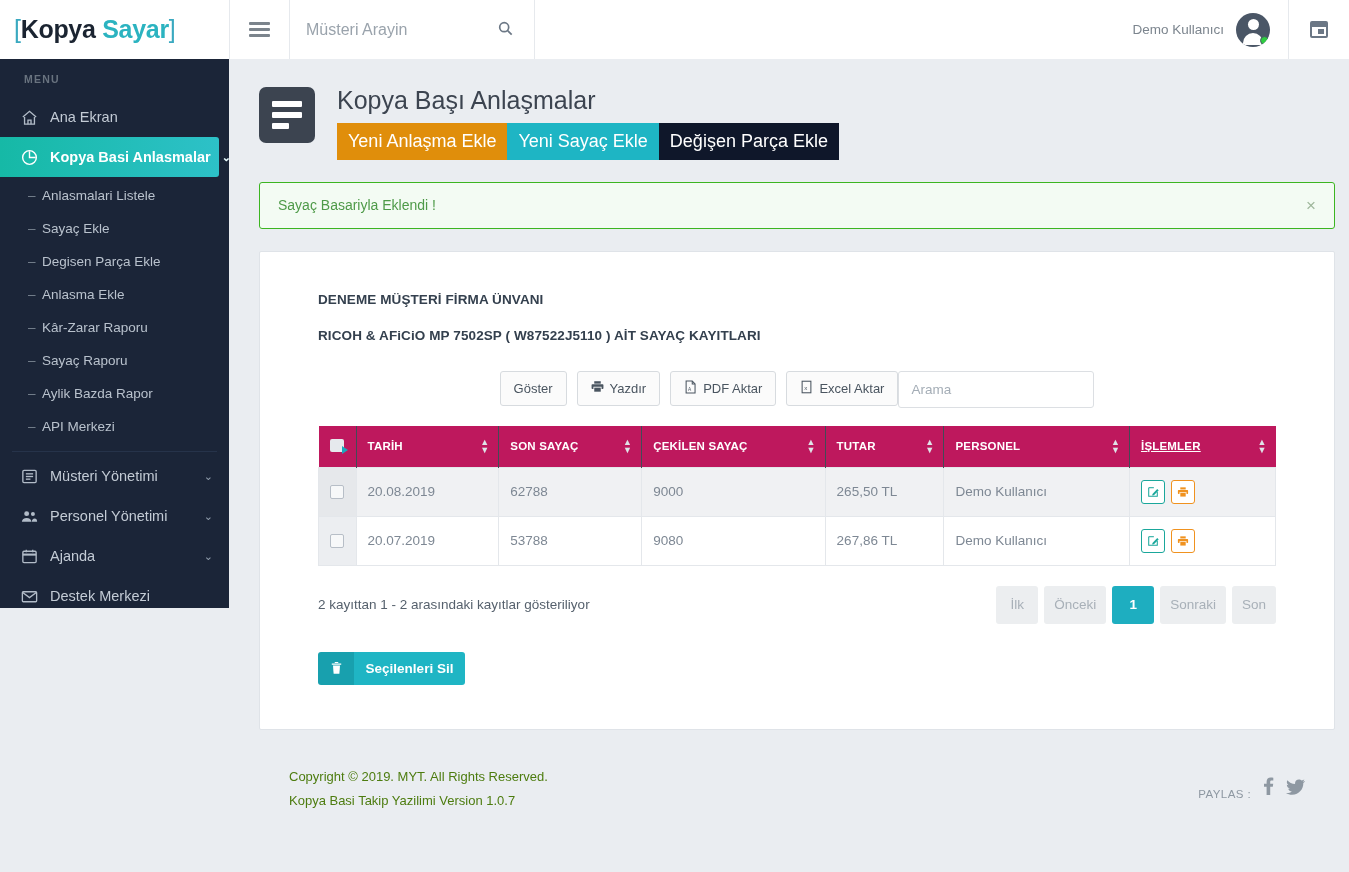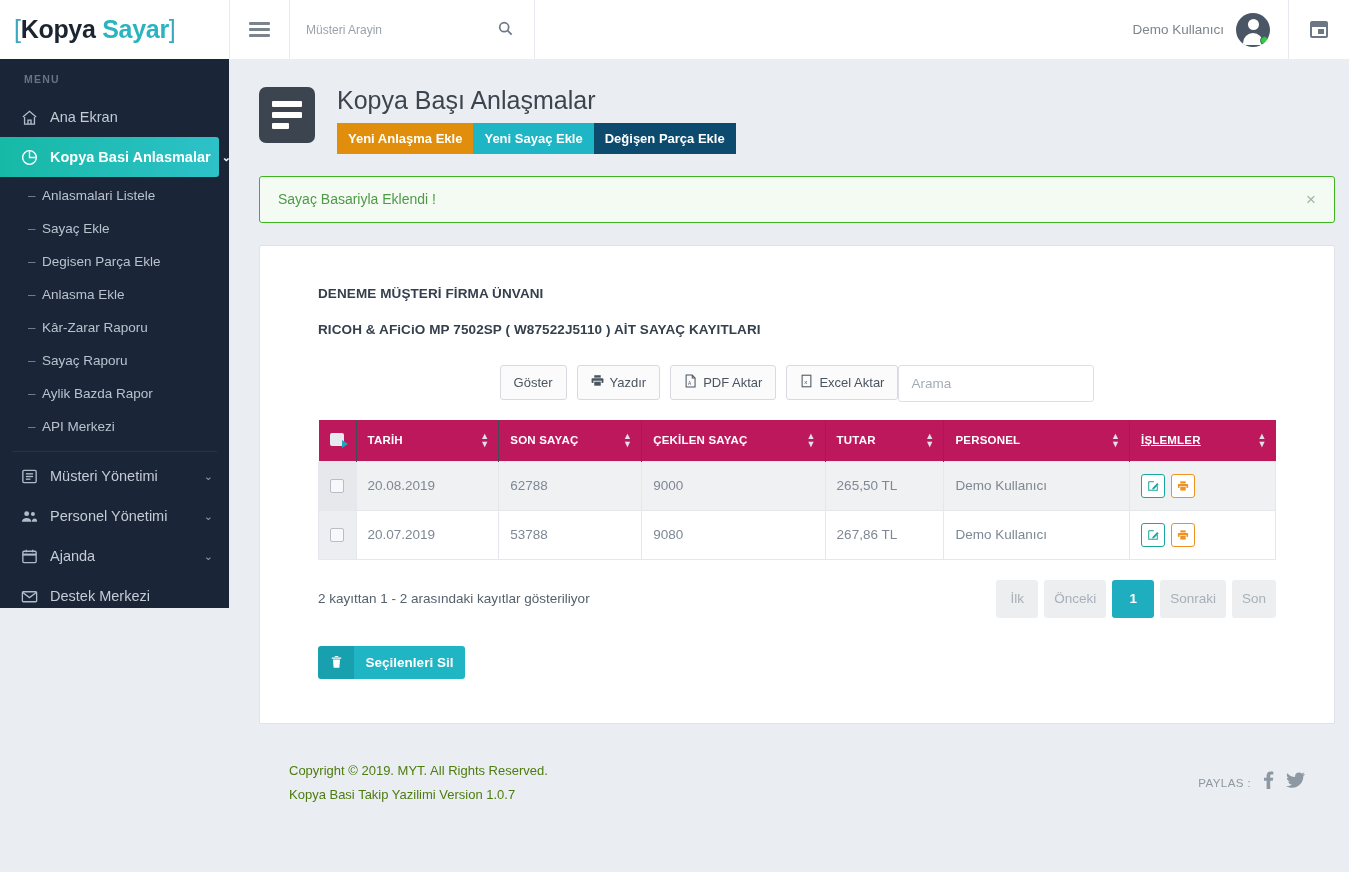--- a/index.html
+++ b/index.html
@@ -29,21 +29,21 @@
     border-left: 1px solid #e6e9ed; border-right: 1px solid #e6e9ed; height: 59px;
   }
   .hamburger { width: 21px; display: flex; flex-direction: column; gap: 3px; cursor: pointer; }
   .hamburger span { display: block; height: 3px; background: #7b848c; border-radius: 1px; }
 
   .top-search {
     width: 245px; flex: 0 0 245px; display: flex; align-items: center;
     border-right: 1px solid #e6e9ed; height: 59px; padding: 0 14px;
   }
   .top-search input {
-    border: 0; outline: 0; font-size: 12px; color: #9aa3ac;
+    border: 0; outline: 0; font-size: 16px; color: #9aa3ac;
     font-family: "Liberation Sans", sans-serif; width: 190px; background: transparent;
   }
   .top-search input::placeholder { color: #9aa3ac; }
   .search-icon { color: #6b7785; font-size: 15px; margin-left: 4px; cursor: pointer; }
 
   .topbar-spacer { flex: 1 1 auto; }
   .user-area { display: flex; align-items: center; gap: 12px; padding-right: 18px; }
   .user-name { font-size: 13.5px; color: #7c858e; }
   .avatar {
     width: 34px; height: 34px; border-radius: 50%; background: #4a5666; position: relative;
@@ -112,27 +112,26 @@
     width: 56px; height: 56px; border-radius: 7px; background: #3c4450; flex: 0 0 56px;
     display: flex; flex-direction: column; align-items: center; justify-content: center; gap: 5px;
   }
   .page-icon i { display: block; background: #fff; height: 6px; border-radius: 1px; }
   .page-icon i:nth-child(1) { width: 30px; }
   .page-icon i:nth-child(2) { width: 30px; }
   .page-icon i:nth-child(3) { width: 17px; margin-right: 13px; }
   .page-title { font-size: 25px; color: #3c4450; font-weight: normal; margin: 0 0 8px 0; line-height: 1.1; }
   .btn-row { display: flex; }
   .hdr-btn {
-    border: 0; color: #fff; font-size: 13px; padding: 8px 11px; cursor: pointer;
+    border: 0; color: #fff; font-size: 18px; padding: 8px 11px; cursor: pointer;
     font-family: "Liberation Sans", sans-serif;
-    font-weight: bold;
   }
   .hdr-btn.orange { background: #e08e0b; }
   .hdr-btn.teal { background: #1eb5c4; }
-  .hdr-btn.blue { background: #0c4a6e; }
+  .hdr-btn.blue { background: #0f172a; }
 
   .alert {
     background: #f3fbf3; border: 1px solid #3cb521; border-radius: 3px;
     color: #4e9a48; font-size: 14px; padding: 14px 18px; margin-bottom: 22px;
     display: flex; align-items: center; justify-content: space-between;
   }
   .alert-close { color: #9fb79c; font-size: 17px; cursor: pointer; line-height: 1; padding-left: 10px; }
 
   .panel {
     background: #fff; border: 1px solid #dfe3e8; border-radius: 2px;
@@ -215,21 +214,21 @@
     background: #1fb5c4; color: #fff; display: flex; align-items: center; justify-content: center;
     flex: 1 1 auto; font-size: 13.5px; font-weight: bold;
   }
 
   
   .footer {
     background: #eaedf1; display: flex; align-items: center; justify-content: space-between;
     padding: 24px 30px 0 30px; flex: 0 0 auto; height: 94px;
   }
   .foot-left { font-size: 13px; color: #4d7c0f; line-height: 1.8; }
-  .foot-right { display: flex; align-items: center; gap: 12px; margin-left: 32px; }
+  .foot-right { display: flex; align-items: flex-end; gap: 12px; margin-left: 32px; }
   .paylas { font-size: 11.5px; color: #8e98a2; letter-spacing: 0.4px; }
   .soc { color: #8e98a2; font-size: 17px; cursor: pointer; font-weight: bold; }
 </style>
 </head>
 <body>
 
 <div class="app">
 
   <div class="topbar">
     <div class="brand">

